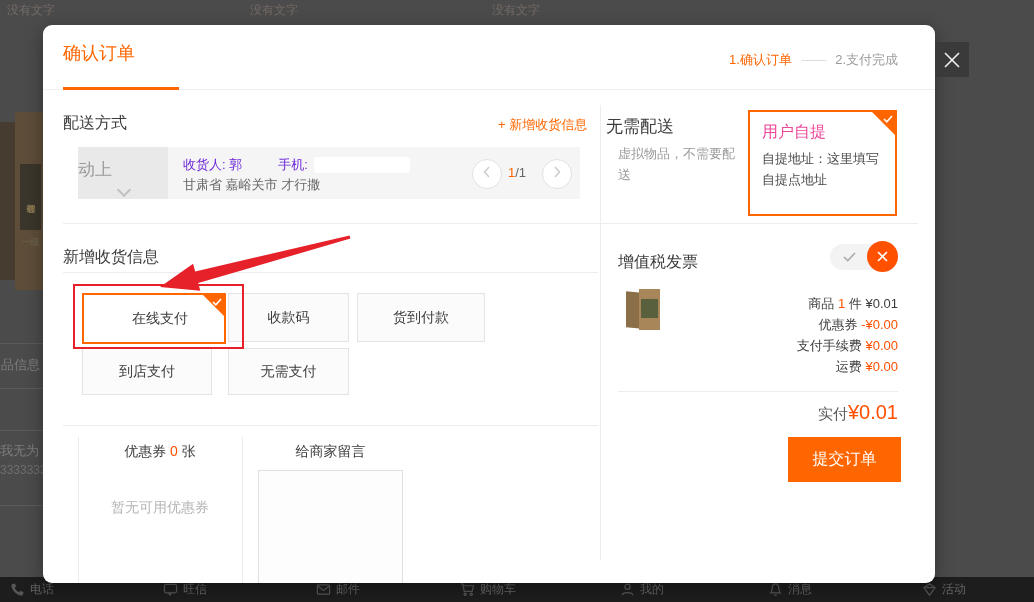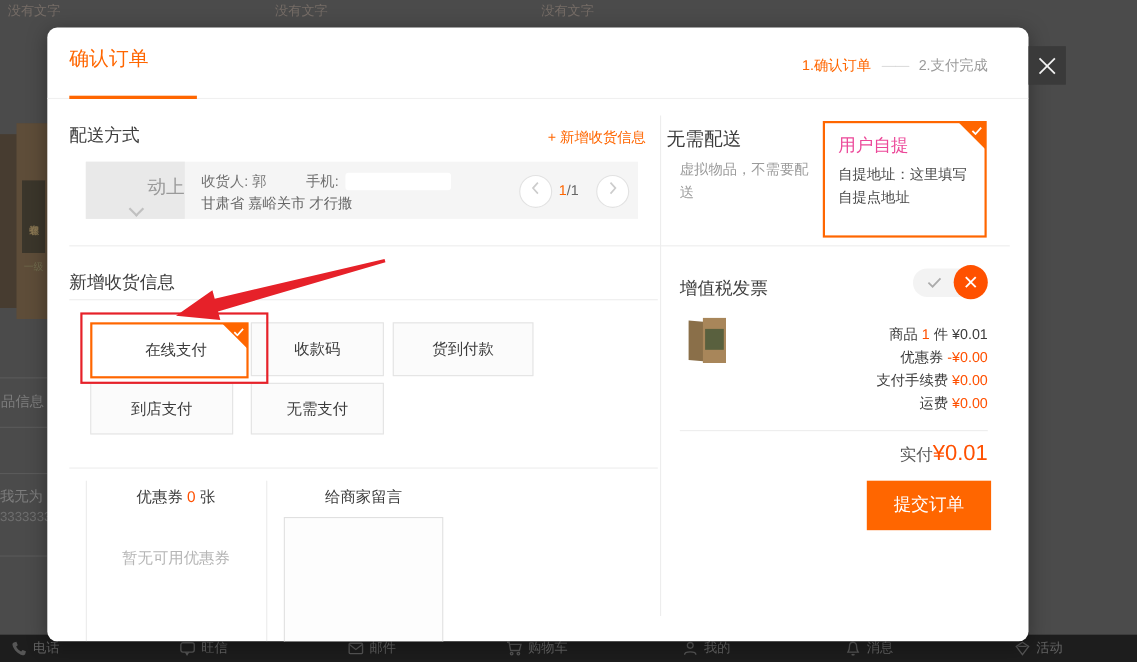--- a/index.html
+++ b/index.html
@@ -39,24 +39,24 @@
   .step-off{color:#9b9b9b;}
 
   .v-div{position:absolute;left:557px;top:80px;height:455px;width:1px;background:#ededed;}
   .h-div{position:absolute;left:20px;top:198px;width:855px;height:1px;background:#ededed;}
 
   .sec-heading{position:absolute;font-size:16px;color:#3c3c3c;}
   .add-link{position:absolute;left:455px;top:91px;font-size:13px;color:#ff6600;cursor:pointer;}
 
   .addr-card{position:absolute;left:35px;top:122px;width:502px;height:52px;background:#f5f5f5;}
   .addr-tag{position:absolute;left:0;top:0;width:90px;height:52px;background:#e9e9e9;
-            color:#9a9a9a;font-size:17px;text-align:right;line-height:46px;}
+            color:#9a9a9a;font-size:17px;text-align:left;line-height:46px;}
   .addr-tag .chev-down{position:absolute;left:41px;bottom:4px;width:8px;height:8px;
             border-right:2px solid #c0c0c0;border-bottom:2px solid #c0c0c0;transform:rotate(45deg);}
-  .addr-line1{position:absolute;left:105px;top:9px;font-size:13px;color:#737373;display:flex;align-items:center;}
+  .addr-line1{position:absolute;left:105px;top:9px;font-size:13px;color:#6d28d9;display:flex;align-items:center;}
   .addr-phone-blur{display:inline-block;width:96px;height:16px;background:#fff;border-radius:3px;margin-left:6px;}
   .addr-line2{position:absolute;left:105px;top:29px;font-size:13px;color:#666;}
   .pager-btn{position:absolute;top:12px;width:28px;height:28px;border:1px solid #e2e2e2;border-radius:50%;
              background:#fff;color:#cccccc;text-align:center;line-height:26px;font-size:15px;cursor:pointer;}
   .pager-num{position:absolute;top:18px;font-size:13px;color:#666;}
   .pager-num .cur{color:#ff6600;}
 
   .virtual-title{position:absolute;left:563px;top:90px;font-size:17px;color:#3c3c3c;cursor:pointer;}
   .virtual-desc{position:absolute;left:575px;top:118px;width:122px;font-size:13px;color:#9b9b9b;line-height:21px;}
   .pickup-card{position:absolute;left:705px;top:85px;width:145px;height:102px;border:2px solid #ff6600;

